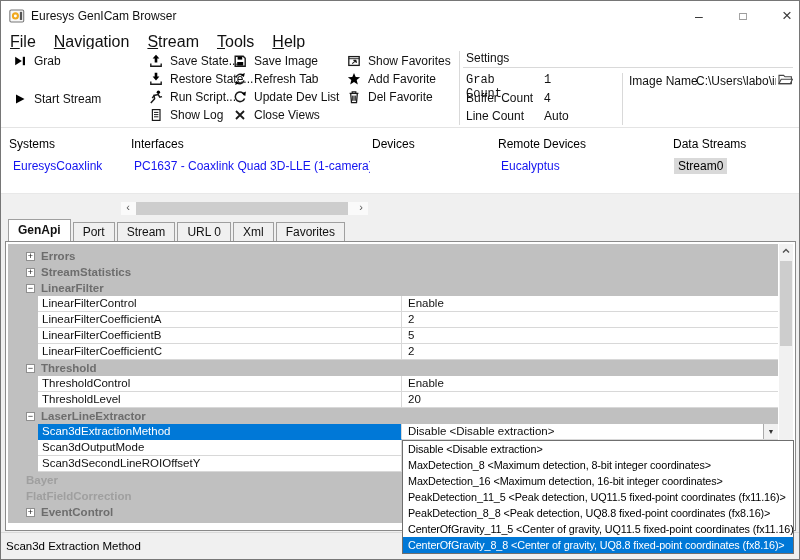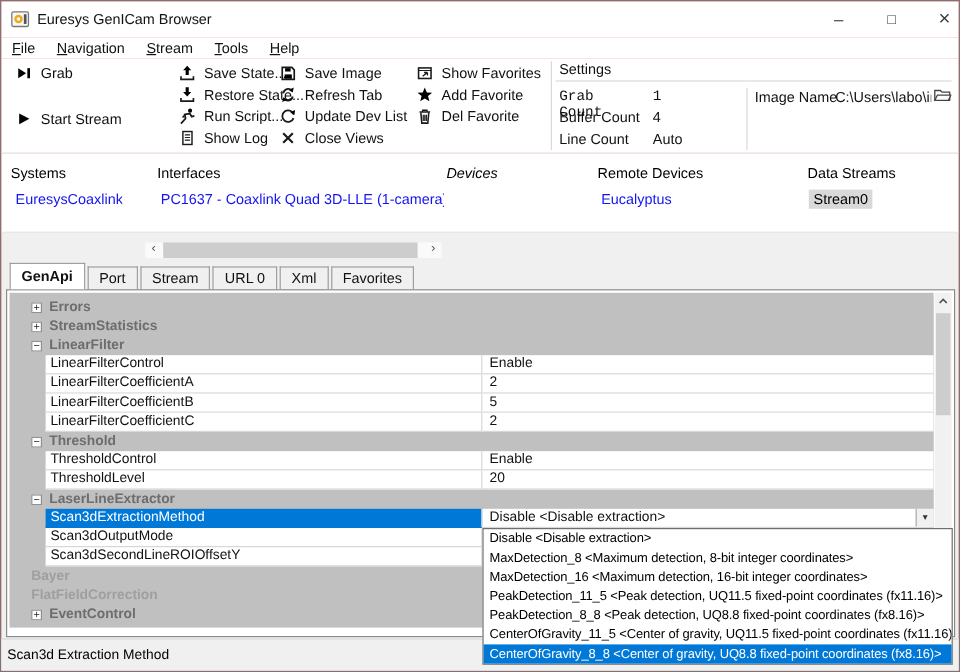--- a/index.html
+++ b/index.html
@@ -12,21 +12,21 @@
   .appicon { position:absolute; left:8px; top:7px; width:16px; height:16px; }
   .title-text { position:absolute; left:30px; top:8px; font-size:12px; color:#111; white-space:nowrap; }
   .wbtn { position:absolute; top:0; height:30px; width:40px; text-align:center; line-height:30px;
           color:#3c3c3c; cursor:default; }
   .wbtn.min { left:678px; font-size:14px; }
   .wbtn.max { left:722px; font-size:12px; }
   .wbtn.cls { left:766px; font-size:17px; }
 
   
   .menubar { position:absolute; left:0; top:30px; right:0; height:18px; display:flex; padding-left:7px; background:#fff; }
-  .menu-item { padding:2px 9px 0 9px; font-size:12px; white-space:nowrap; }
+  .menu-item { padding:2px 9px 0 9px; font-size:16px; white-space:nowrap; }
   .menu-item:first-child { padding-left:2px; }
 
   
   .toolbar { position:absolute; left:0; top:48px; right:0; height:79px; background:#fff; border-bottom:1px solid #e4e4e4; }
   .tb-col { position:absolute; top:3px; display:flex; flex-direction:column; }
   .tb-col.c1 { left:12px;gap:20px; } .tb-col.c2 { left:148px; } .tb-col.c3 { left:232px; } .tb-col.c4 { left:346px; }
   .tb-btn { height:18px; display:flex; align-items:center; white-space:nowrap; }
   .tb-btn svg { width:14px; height:14px; margin-right:7px; flex:none; }
   .vsep1 { position:absolute; left:458px; top:2px; width:1px; height:74px; background:#d9d9d9; }
   .vsep2 { position:absolute; left:621px; top:24px; width:1px; height:52px; background:#d9d9d9; }
@@ -39,21 +39,21 @@
   .imgname-lbl { position:absolute; left:628px; top:25px; }
   .imgname-val { position:absolute; left:695px; top:25px; width:80px; overflow:hidden; white-space:nowrap; }
   .folder-ico { position:absolute; left:777px; top:23px; width:15px; height:15px; }
 
   
   .explorer { position:absolute; left:0; top:127px; right:0; height:66px; background:#fff; border-bottom:1px solid #e8e8e8; }
   .ex-h { position:absolute; top:9px; font-size:12px; color:#000; white-space:nowrap; }
   .ex-v { position:absolute; top:31px; font-size:12px; white-space:nowrap; overflow:hidden; }
   .link { color:#1414f0; }
   .ex-v.selgray { background:#d9d9d9; color:#000; padding:1px 4px; top:30px; }
-  .h-sys{left:8px;} .h-int{left:130px;} .h-dev{left:371px;font-style:italic;} .h-rem{left:497px;} .h-str{left:672px;}
+  .h-sys{left:8px;} .h-int{left:130px;} .h-dev{left:371px;} .h-rem{left:497px;} .h-str{left:672px;}
   .v-sys{left:12px;} .v-int{left:133px; width:236px;} .v-dev{left:372px;margin-top:40px;} .v-rem{left:500px;} .v-str{left:673px;}
 
   
   .lowerbg { position:absolute; left:0; top:193px; right:0; bottom:0; background:#f0f0f0; }
 
   
   .hscroll { position:absolute; left:120px; top:201px; width:247px; height:13px; background:#fafafa; display:flex; }
   .hs-btn { width:14px; height:13px; text-align:center; line-height:11px; font-size:11px; color:#555; flex:none; }
   .hs-thumb { width:212px; height:13px; background:#cdcdcd; flex:none; margin-left:1px; }
   .hs-gap { flex:1; }

